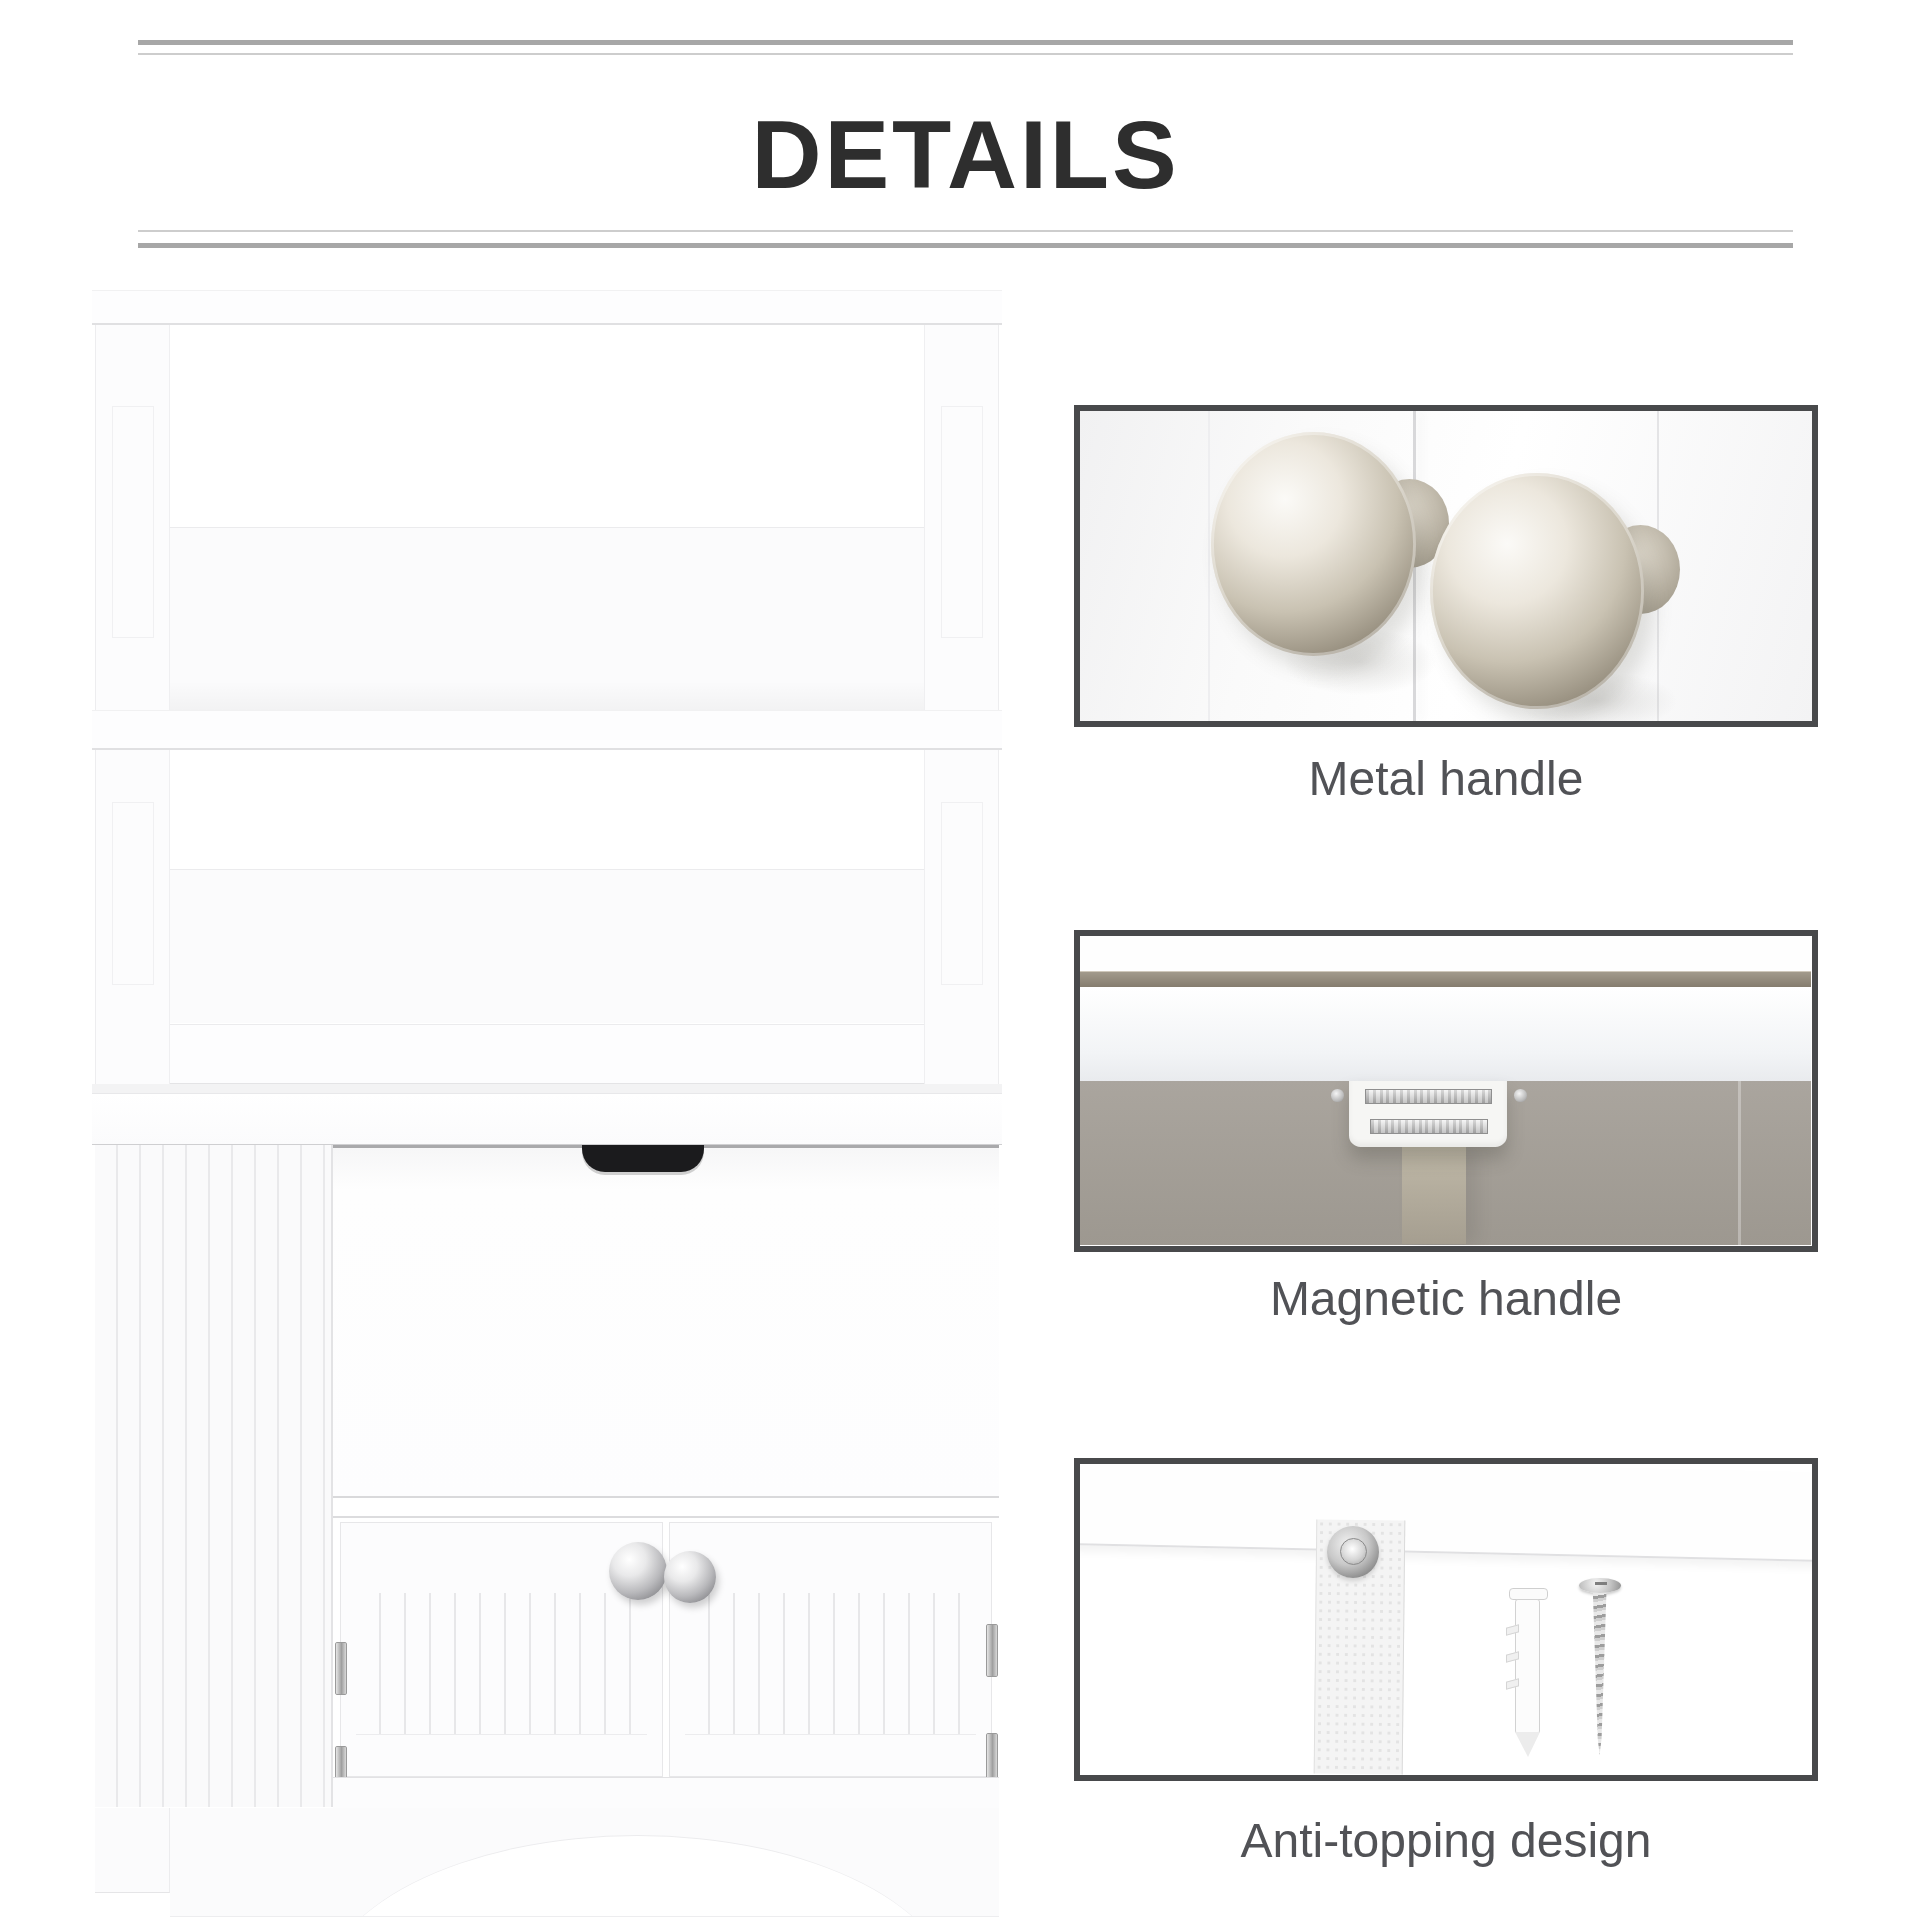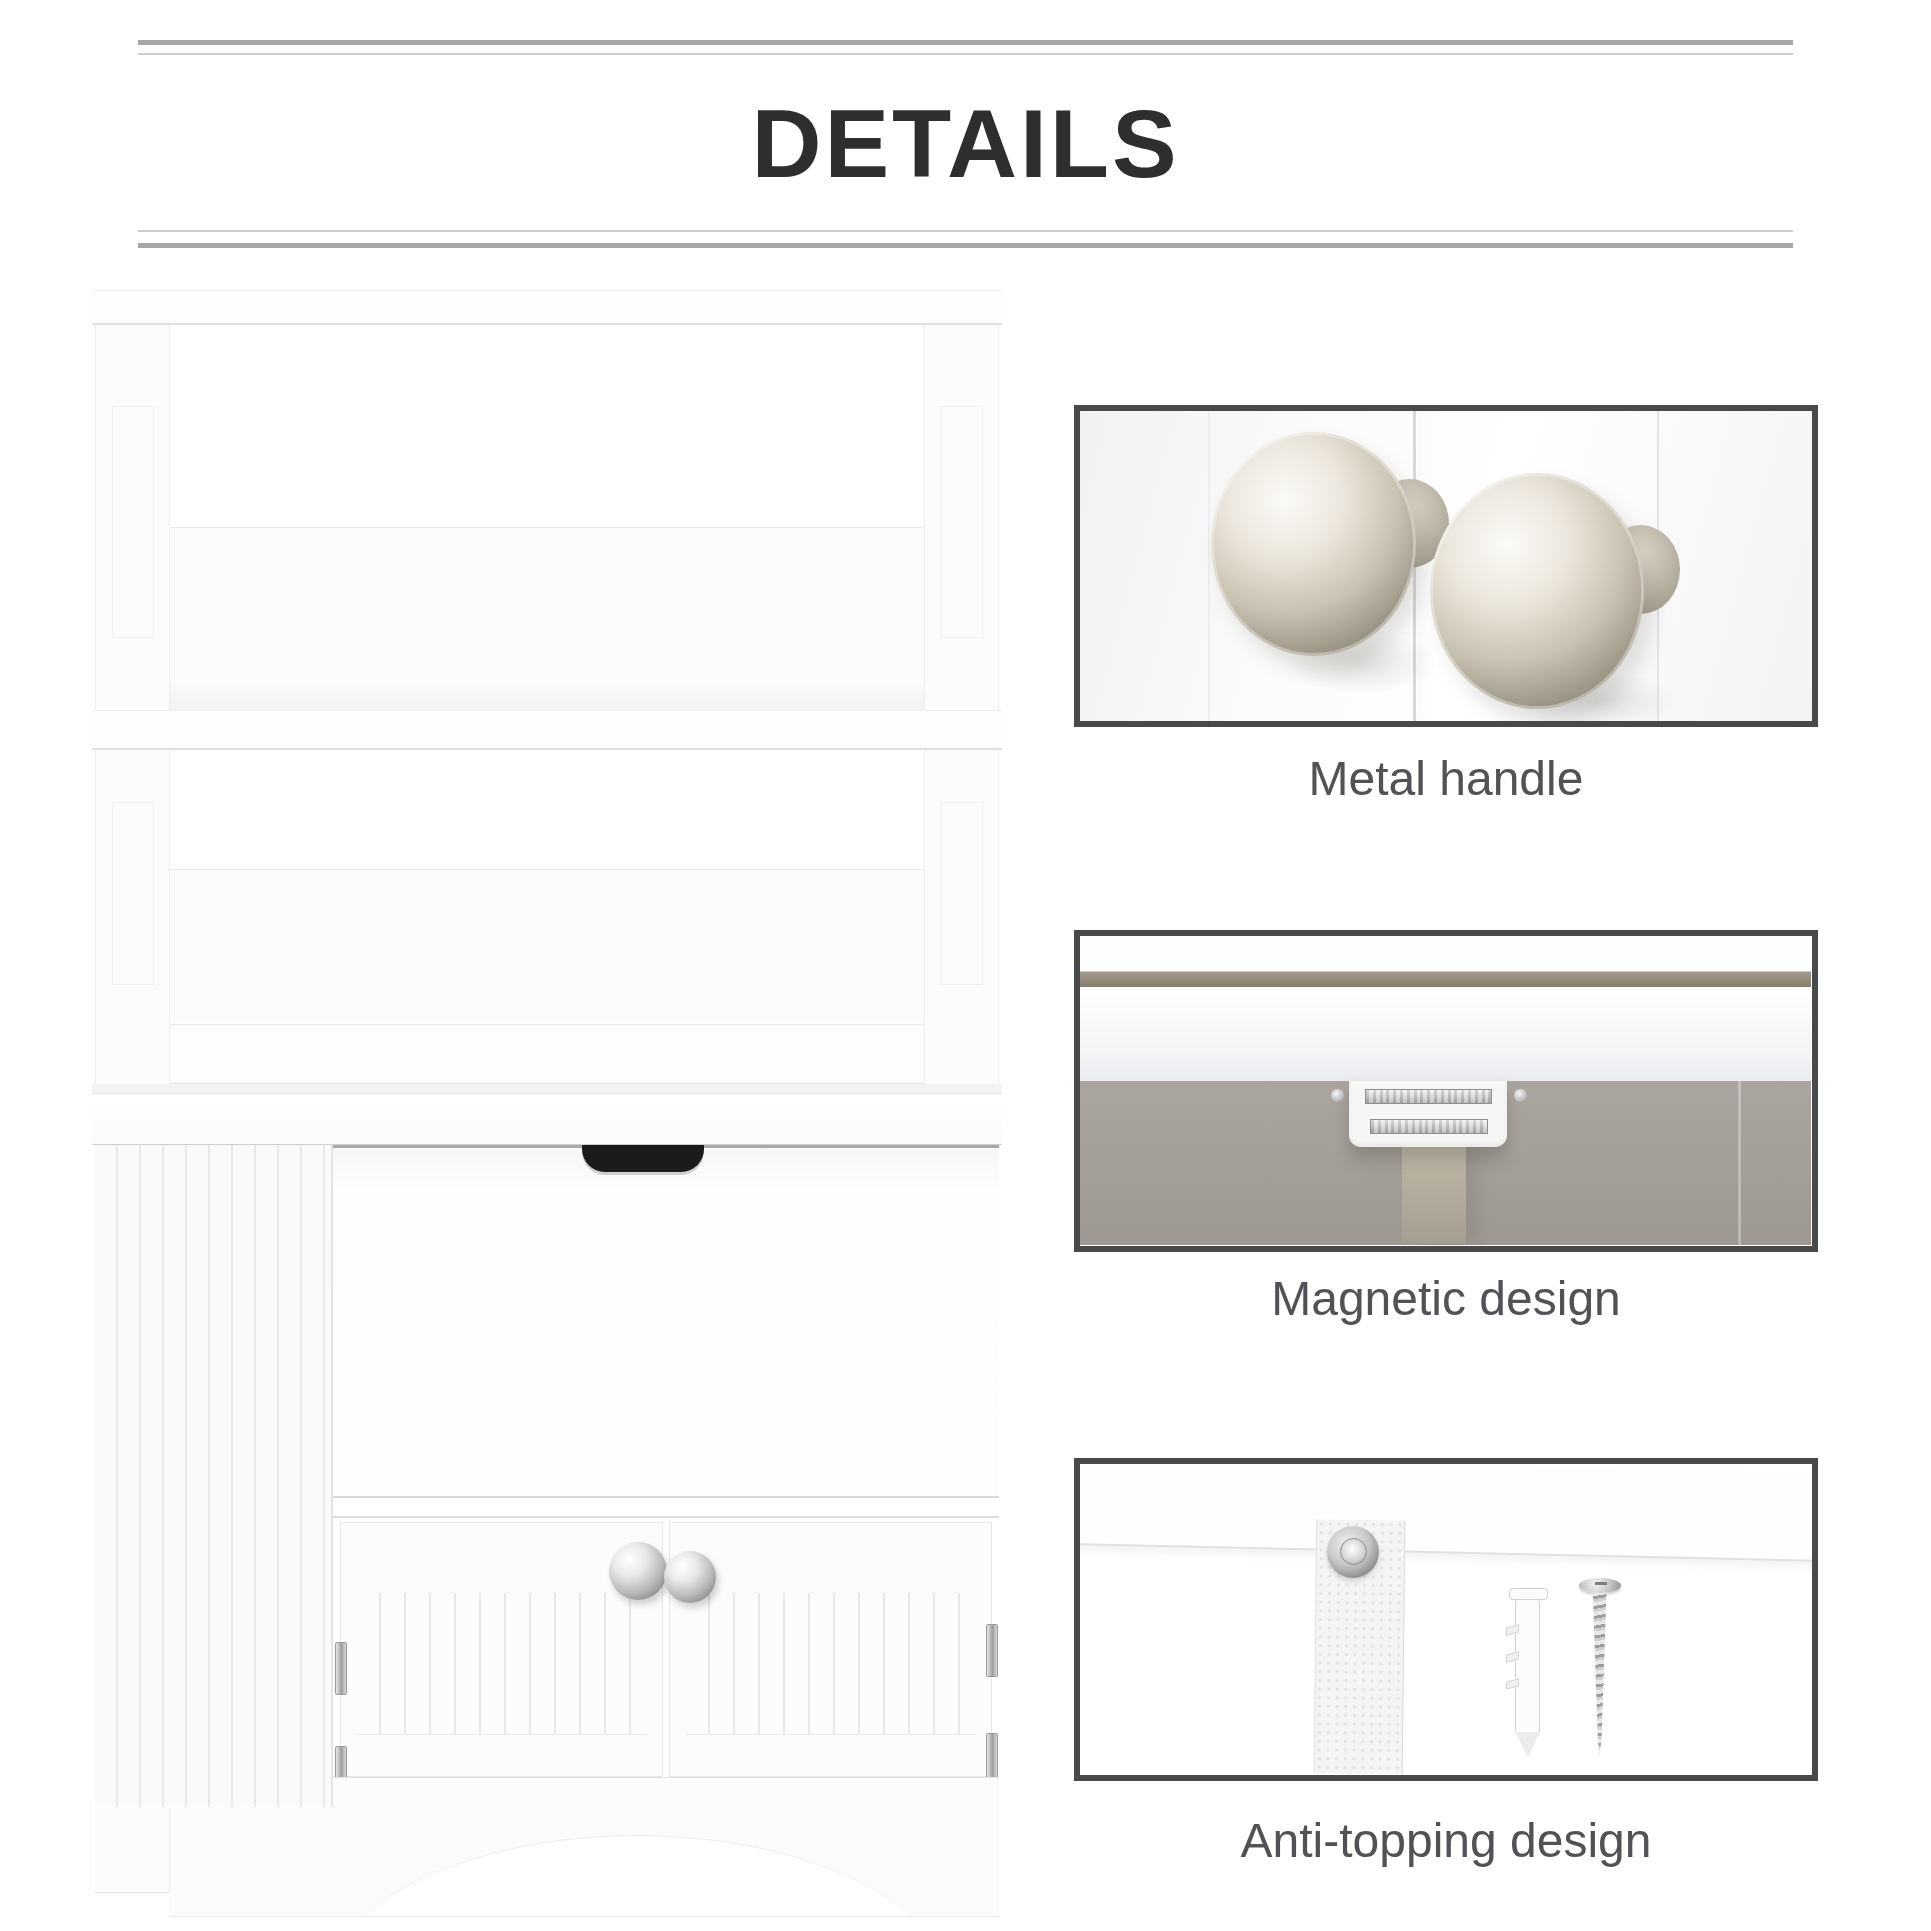--- a/index.html
+++ b/index.html
@@ -4,21 +4,21 @@
 <style>
   html,body{margin:0;padding:0;background:#ffffff;}
   #canvas{position:relative;width:1931px;height:1931px;background:#ffffff;overflow:hidden;
           font-family:"Liberation Sans","DejaVu Sans",sans-serif;}
   .abs{position:absolute;}
 
   
   .rule{position:absolute;left:138px;width:1655px;}
   .rule-outer{height:4.8px;background:#a7a7a7;}
   .rule-inner{height:1.9px;background:#cdcdcd;}
-  #page-title{position:absolute;left:0;right:0;top:88px;text-align:center;
+  #page-title{position:absolute;left:0;right:0;top:99px;text-align:center;
               font-size:97px;font-weight:800;letter-spacing:2.9px;color:#2e2e2e;}
 
   
   #cabinet{position:absolute;left:92px;top:290px;width:910px;height:1632px;}
   .slab{position:absolute;left:0;width:910px;background:#fdfdfe;
         border-top:1px solid #f1f1f2;border-bottom:2.9px solid #e0e0e2;box-sizing:border-box;}
   .post{position:absolute;top:35px;width:75px;height:759px;background:#fcfcfd;box-sizing:border-box;}
   .post-l{left:2.9px;border-right:1.9px solid #efeff1;border-left:1px solid #ededef;}
   .post-r{left:832px;border-left:1.9px solid #efeff1;border-right:1px solid #ededef;}
   .post-window{position:absolute;left:16.4px;width:42px;border:1.9px solid #f0f0f2;box-sizing:border-box;}
@@ -150,21 +150,21 @@
       <div class="abs" style="left:0;top:145px;width:731px;height:164px;background:linear-gradient(180deg,#aaa59e,#9d9890)"></div>
       <div class="abs" style="left:658px;top:145px;width:2.9px;height:164px;background:rgba(255,255,255,0.30)"></div>
       <div class="abs" style="left:322px;top:210px;width:64px;height:98px;background:linear-gradient(180deg,#c0b9a8,#a59e90);box-shadow:11.6px 0 17.4px rgba(0,0,0,0.08)"></div>
       <div class="abs" style="left:269px;top:145px;width:158px;height:66px;background:#f6f6f4;border-radius:0 0 11.6px 11.6px;box-shadow:0 11.6px 17.4px rgba(60,58,52,0.25), inset 0 -3.9px 5.8px rgba(0,0,0,0.05)"></div>
       <div class="metal-bar" style="left:285px;top:153px;width:127px"></div>
       <div class="metal-bar" style="left:290px;top:183px;width:118px"></div>
       <div class="screw-dot" style="left:251px;top:153px"></div>
       <div class="screw-dot" style="left:434px;top:153px"></div>
     </div>
   </div>
-  <div class="caption" style="top:1271px">Magnetic design</div>
+  <div class="caption" style="top:1271px">Magnetic handle</div>
 
   <div class="photo-frame" style="top:1458px;height:323px">
     <div class="photo-inner">
       <div class="abs" style="left:-9.7px;top:-7.7px;width:753px;height:89px;background:#fefefe;border-bottom:2.9px solid #e0e0e2;transform:rotate(1.3deg);transform-origin:left bottom;box-shadow:0 5.8px 9.7px rgba(0,0,0,0.05);box-sizing:border-box"></div>
       <div class="dot-strap abs" style="left:235px;top:56px;width:87px;height:254px;transform:rotate(0.6deg)"></div>
       <div class="abs" style="left:247px;top:62px;width:52px;height:52px;border-radius:50%;background:radial-gradient(circle at 40% 35%,#f2f2f2,#c8c8c8 45%,#8f8f8f 75%,#b5b5b5);box-shadow:0 2.9px 5.8px rgba(0,0,0,0.15)"></div>
       <div class="abs" style="left:260px;top:74px;width:27px;height:27px;border-radius:50%;background:radial-gradient(circle at 45% 40%,#ffffff,#d5d5d5 55%,#9e9e9e);border:1.9px solid #8a8a8a;box-sizing:border-box"></div>
 
       <div class="abs" style="left:429px;top:124px;width:39px;height:11.6px;background:#fbfbfb;border:1.9px solid #cfcfcf;border-radius:3.9px;box-sizing:border-box"></div>
       <div class="abs" style="left:435px;top:135px;width:25px;height:135px;background:#fcfcfc;border:1.9px solid #d2d2d2;border-radius:2.9px;box-sizing:border-box"></div>

